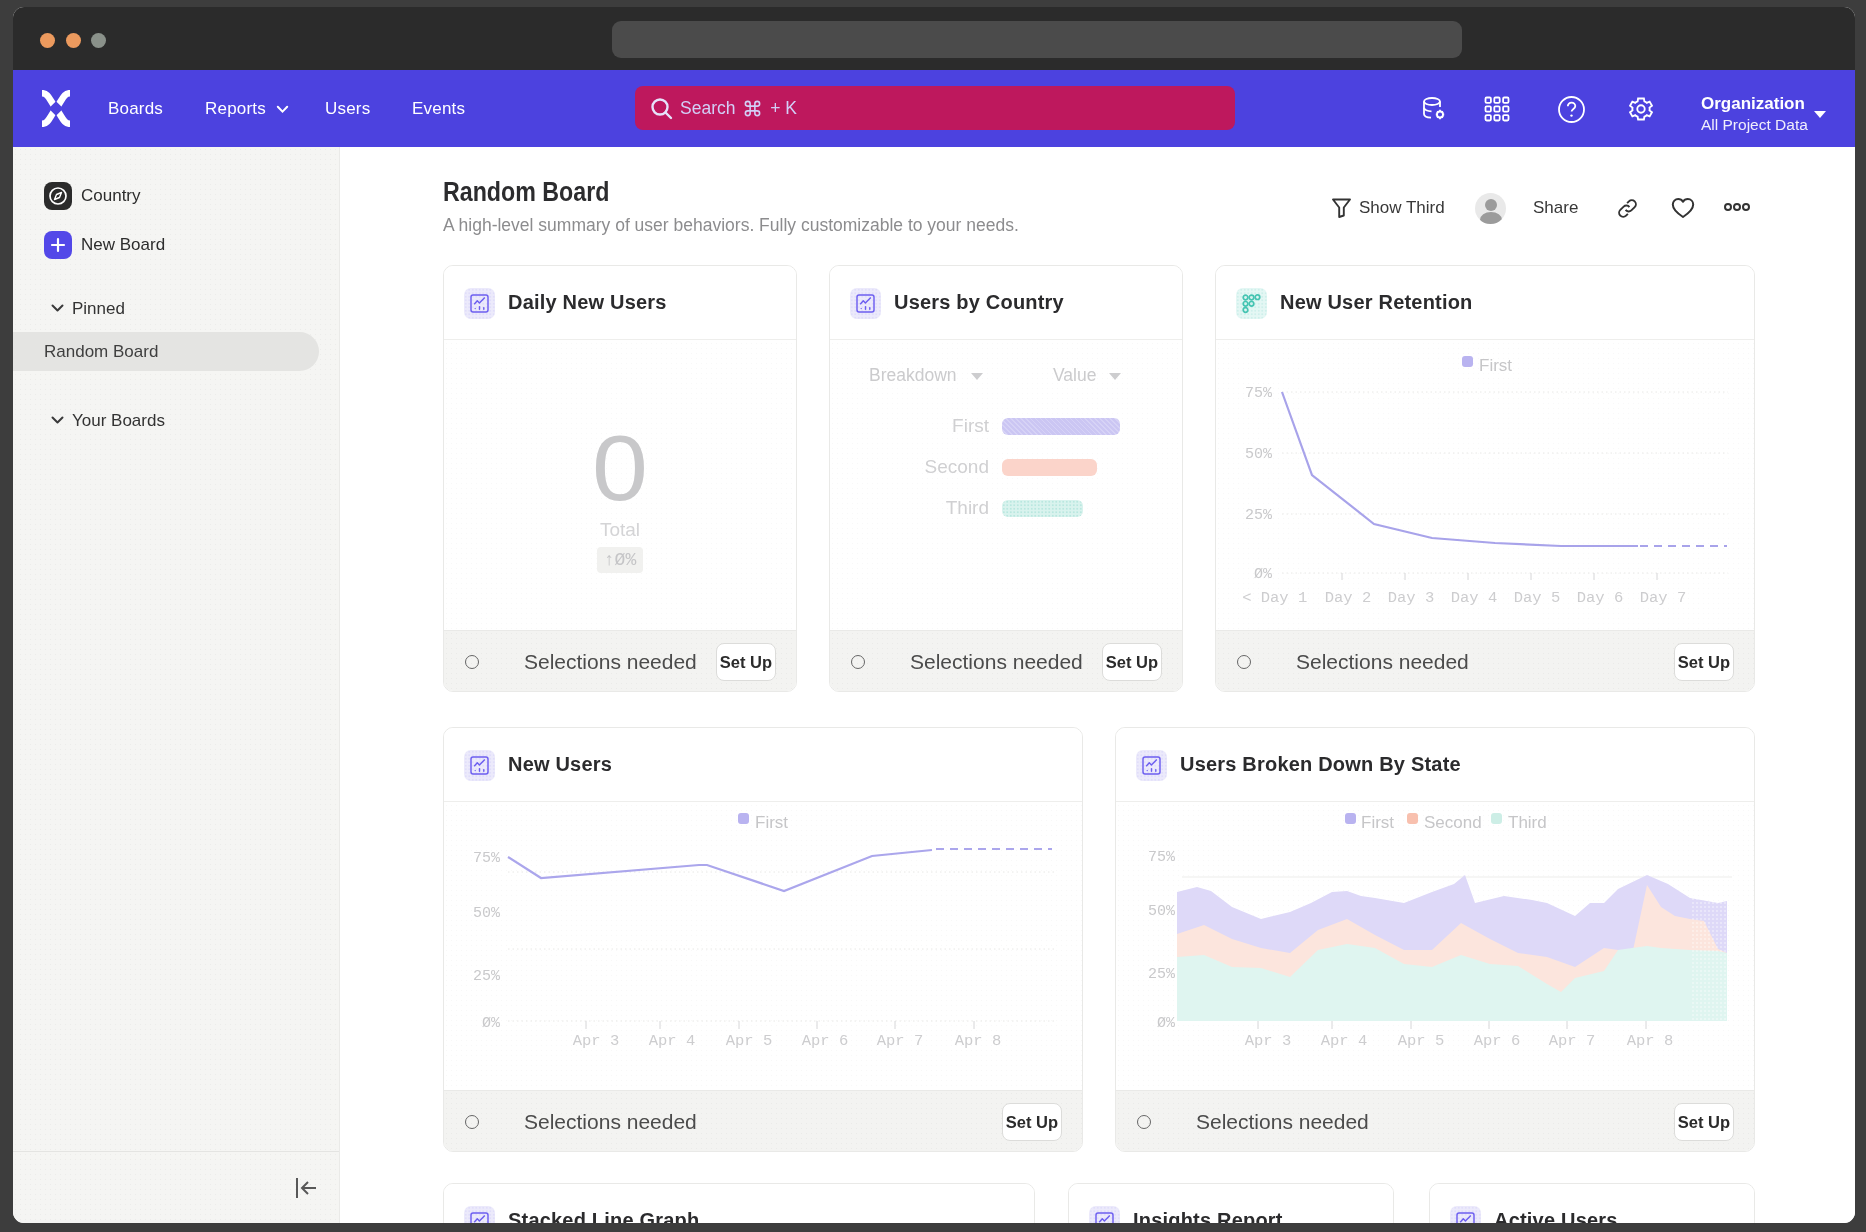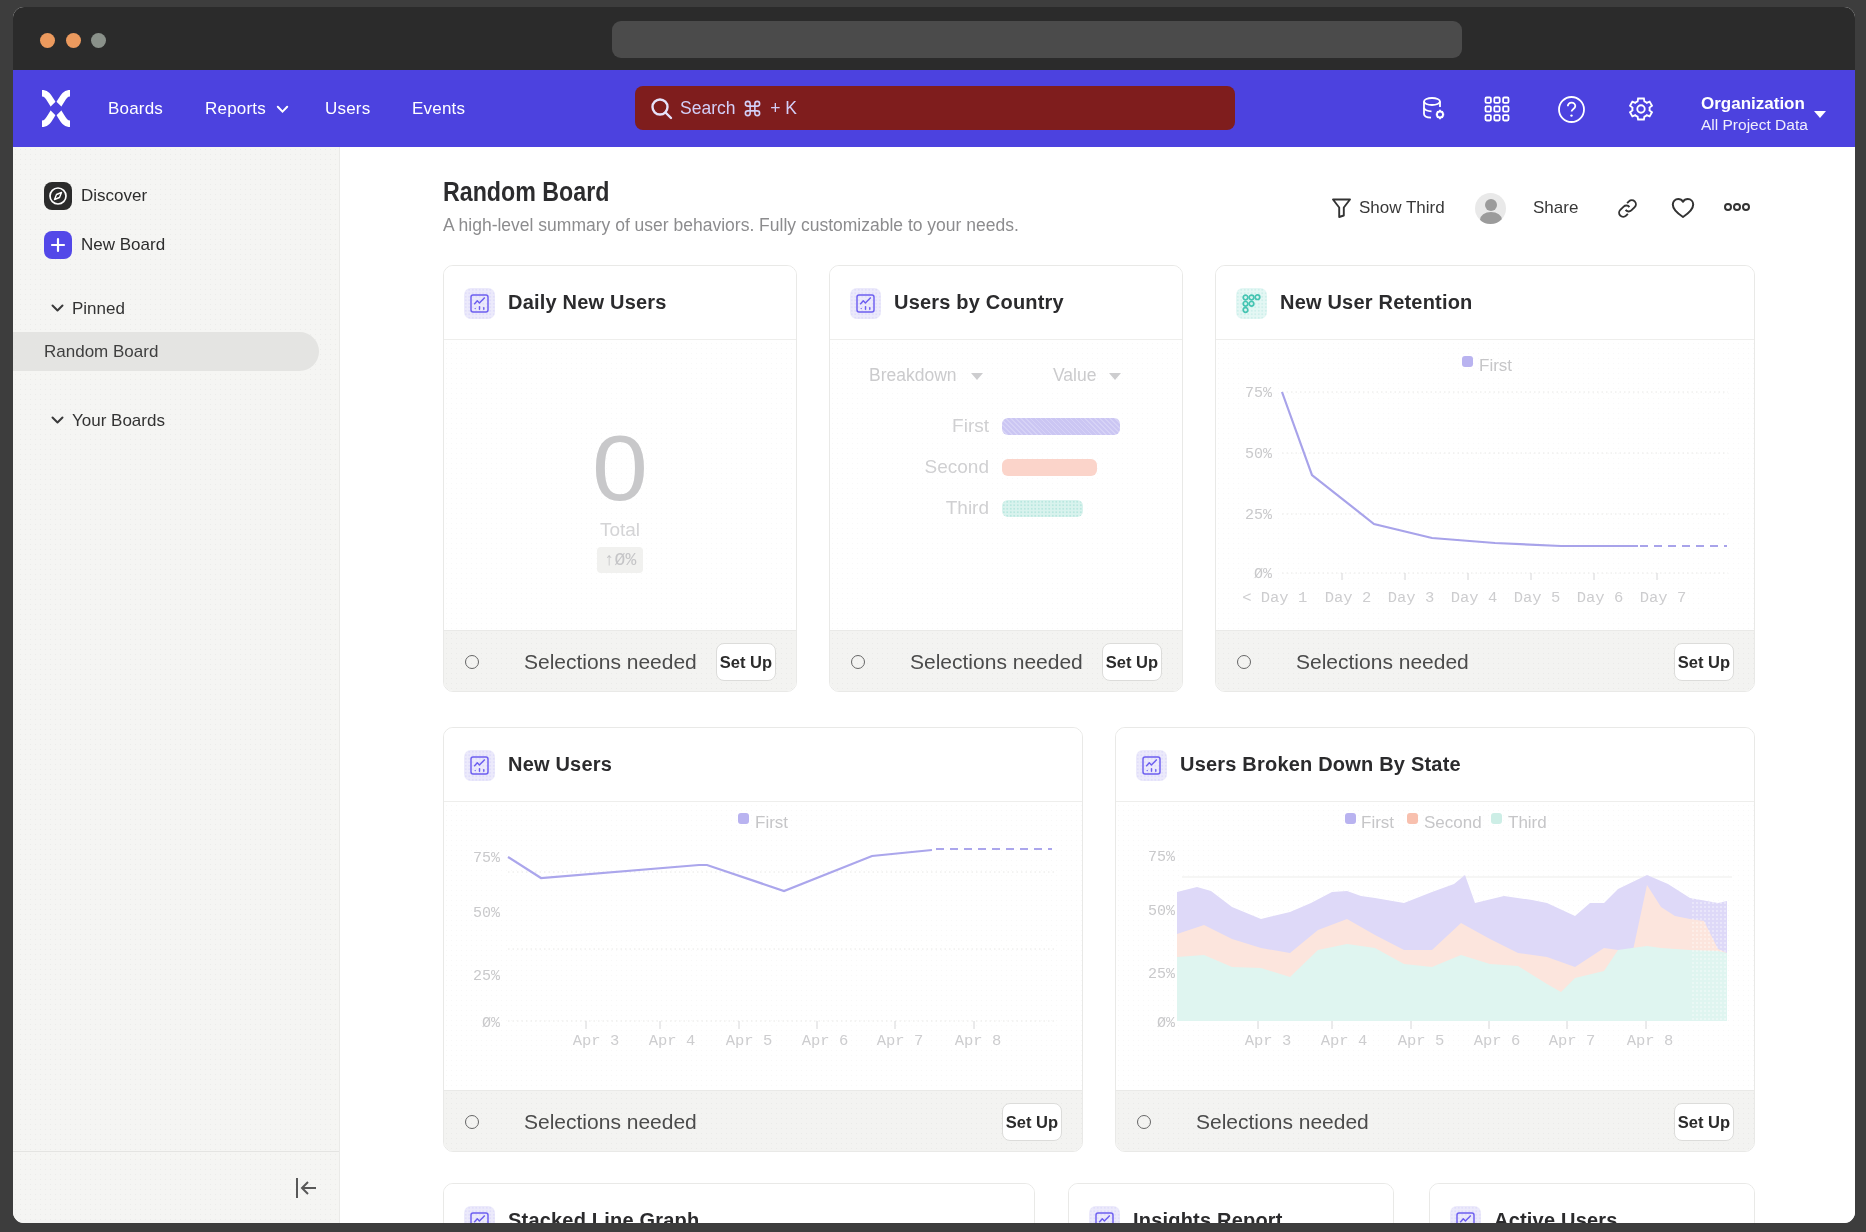--- a/index.html
+++ b/index.html
@@ -6,21 +6,21 @@
 html,body { width:1866px; height:1232px; overflow:hidden; }
 body { background:#3d3d3d; font-family:"Liberation Sans",sans-serif; position:relative; }
 .win { position:absolute; left:13px; top:7px; width:1842px; height:1216px; border-radius:11px; overflow:hidden; background:#fff; }
 
 .tbar { position:absolute; left:0; top:0; width:100%; height:63px; background:#2b2b2b; }
 .dot { position:absolute; border-radius:50%; width:15px; height:15px; top:26px; }
 .urlpill { position:absolute; left:599px; top:14px; width:850px; height:37px; border-radius:9px; background:#4b4b4b; }
 
 .nav { position:absolute; left:0; top:63px; width:100%; height:77px; background:#4c42df; color:#fff; }
 .nav .link { position:absolute; top:0; height:77px; line-height:77px; font-size:17px; font-weight:500; letter-spacing:.2px; }
-.search { position:absolute; left:622px; top:16px; width:600px; height:44px; border-radius:8px; background:#7f1d1d; }
+.search { position:absolute; left:622px; top:16px; width:600px; height:44px; border-radius:8px; background:#be185d; }
 .search .ph { position:absolute; left:45px; top:0; height:44px; line-height:44px; font-size:17.5px; color:#d3cff7; display:flex; align-items:center; gap:0px;}
 .navic { position:absolute; top:25px; }
 .org { position:absolute; top:16px; right:42px; text-align:left;margin-top:7px; }
 .org .l1 { font-size:17px; font-weight:700; line-height:21px;}
 .org .l2 { font-size:15.5px; color:#f0eefc; line-height:22px; }
 .orgcaret { position:absolute; top:41px; width:0; height:0; border-left:6.5px solid transparent; border-right:6.5px solid transparent; border-top:7.5px solid #fff; }
 
 .side { position:absolute; left:0; top:140px; width:327px; bottom:0; background:#f5f5f3; border-right:1px solid #eaeae8;
   background-image:radial-gradient(rgba(120,120,125,0.07) 0.9px, transparent 1px); background-size:5px 5px; }
 .srow { position:absolute; left:0; width:100%; height:28px; }
@@ -117,21 +117,21 @@
   </div>
 
   <div class="side">
     <div class="srow" style="top:35px;">
       <div class="sicon" style="background:#2b2b2b;">
         <svg width="28" height="28" viewBox="0 0 28 28">
             <circle cx="14" cy="14" r="8" stroke="#fff" stroke-width="1.7" fill="none"></circle>
             <path d="M17.5 10.5 L15.5 15.5 L10.5 17.5 L12.5 12.5 Z" stroke="#fff" stroke-width="1.4" fill="none" stroke-linejoin="round"></path>
           </svg>
       </div>
-      <div class="slabel">Discover</div>
+      <div class="slabel">Country</div>
     </div>
     <div class="srow" style="top:84px;">
       <div class="sicon" style="background:#5348e8;">
         <svg width="28" height="28" viewBox="0 0 28 28">
             <path d="M14 8 V20 M8 14 H20" stroke="#fff" stroke-width="2.2" stroke-linecap="round"></path>
           </svg>
       </div>
       <div class="slabel">New Board</div>
     </div>
     <svg style="position:absolute;left:37px;top:156px;" width="15" height="11" viewBox="0 0 15 11">

